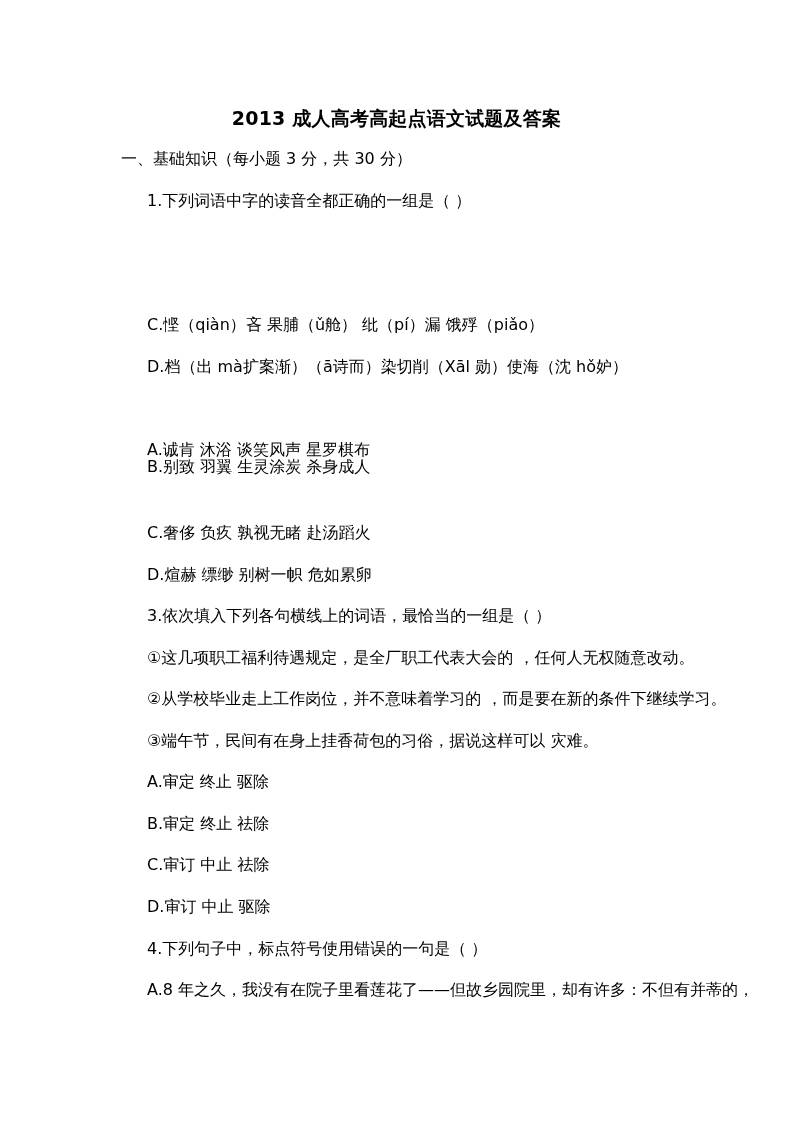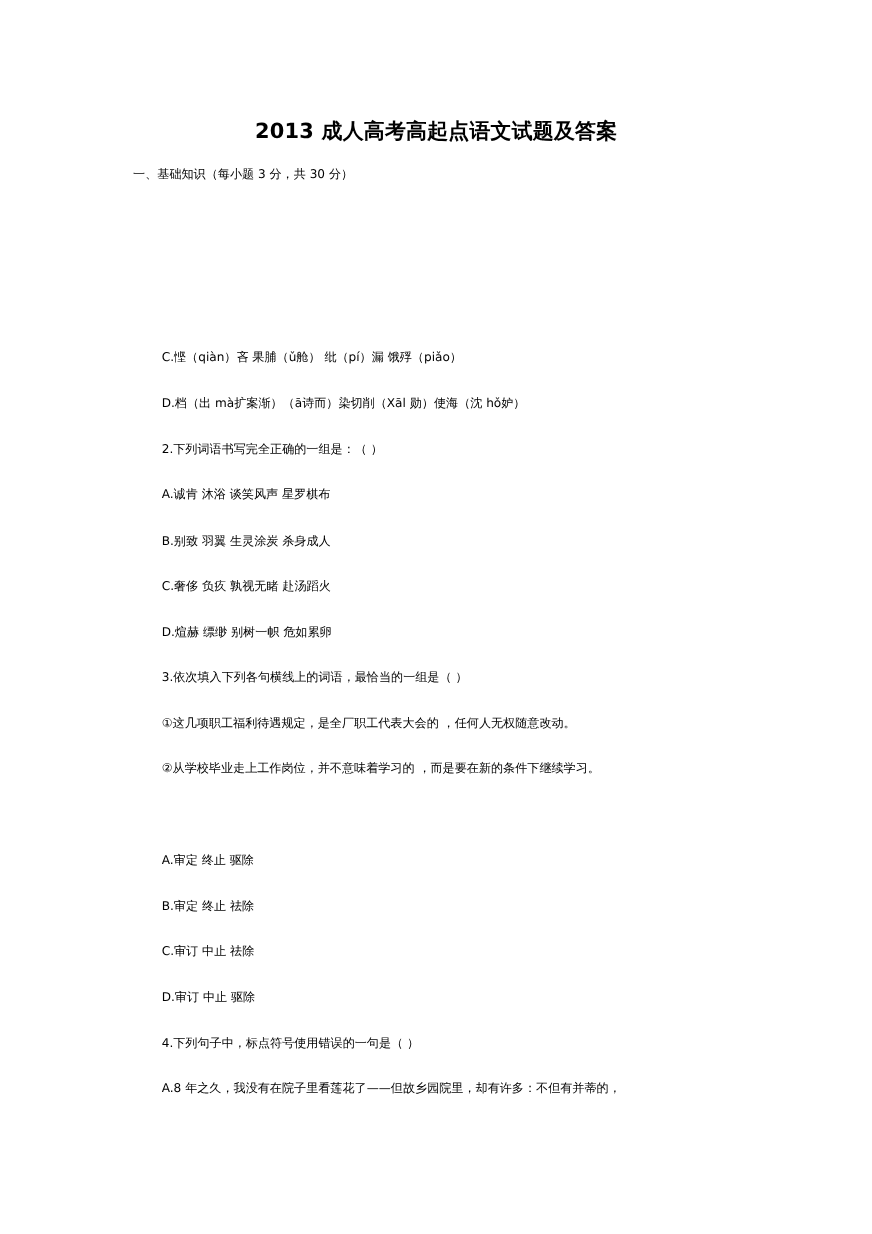--- a/index.html
+++ b/index.html
@@ -1,43 +1,44 @@
 <!DOCTYPE html>
 <html><head>
   <meta charset="utf-8">
   <style>
     html, body { margin: 0; padding: 0; background: #ffffff; }
     body { width: 793px; height: 1122px; position: relative; overflow: hidden;
       font-family: "DejaVu Sans", "Liberation Sans", sans-serif; color: #000; }
     .page { position: absolute; left: 0; top: 0; width: 793px; height: 1122px; background: #fff; }
     .title { position: absolute; left: 0; width: 793px; top: 106px; text-align: center;
       font-size: 19px; font-weight: bold; letter-spacing: 0.2px; }
-    .line { position: absolute; font-size: 11px; white-space: nowrap; line-height: 18px; }
+    .line { position: absolute; font-size: 16px; white-space: nowrap; line-height: 18px; }
     .sec { left: 121px; }
     .q { left: 147px; }
   </style>
 </head>
 <body>
 
 <div class="page">
   <div class="title">2013 成人高考高起点语文试题及答案</div>
   <div class="line sec" style="top:150px">一、基础知识（每小题 3 分，共 30 分）</div>
 
+  <div class="line q" style="top:192px">1.下列词语中字的读音全都正确的一组是（ ）</div>
   <div class="line q" style="top:316px">C.悭（qiàn）吝 果脯（ǔ舱） 纰（pí）漏 饿殍（piǎo）</div>
   <div class="line q" style="top:358px">D.档（出 mà扩案渐）（ā诗而）染切削（Xāl 勋）使海（沈 hǒ妒）</div>
 
-  <div class="line q" style="top:400px">2.下列词语书写完全正确的一组是：（ ）</div>
   <div class="line q" style="top:441px">A.诚肯 沐浴 谈笑风声 星罗棋布</div>
-  <div class="line q" style="top:483px">B.别致 羽翼 生灵涂炭 杀身成人</div>
+  <div class="line q" style="top:458px">B.别致 羽翼 生灵涂炭 杀身成人</div>
   <div class="line q" style="top:524px">C.奢侈 负疚 孰视无睹 赴汤蹈火</div>
   <div class="line q" style="top:566px">D.煊赫 缥缈 别树一帜 危如累卵</div>
 
   <div class="line q" style="top:607px">3.依次填入下列各句横线上的词语，最恰当的一组是（ ）</div>
   <div class="line q" style="top:690px">②从学校毕业走上工作岗位，并不意味着学习的 ，而是要在新的条件下继续学习。</div>
   <div class="line q" style="top:649px">①这几项职工福利待遇规定，是全厂职工代表大会的 ，任何人无权随意改动。</div>
+  <div class="line q" style="top:732px">③端午节，民间有在身上挂香荷包的习俗，据说这样可以 灾难。</div>
   <div class="line q" style="top:773px">A.审定 终止 驱除</div>
   <div class="line q" style="top:815px">B.审定 终止 祛除</div>
   <div class="line q" style="top:856px">C.审订 中止 祛除</div>
   <div class="line q" style="top:898px">D.审订 中止 驱除</div>
 
   <div class="line q" style="top:940px">4.下列句子中，标点符号使用错误的一句是（ ）</div>
   <div class="line q" style="top:981px">A.8 年之久，我没有在院子里看莲花了——但故乡园院里，却有许多：不但有并蒂的，</div>
 </div>
 
 </body></html>

